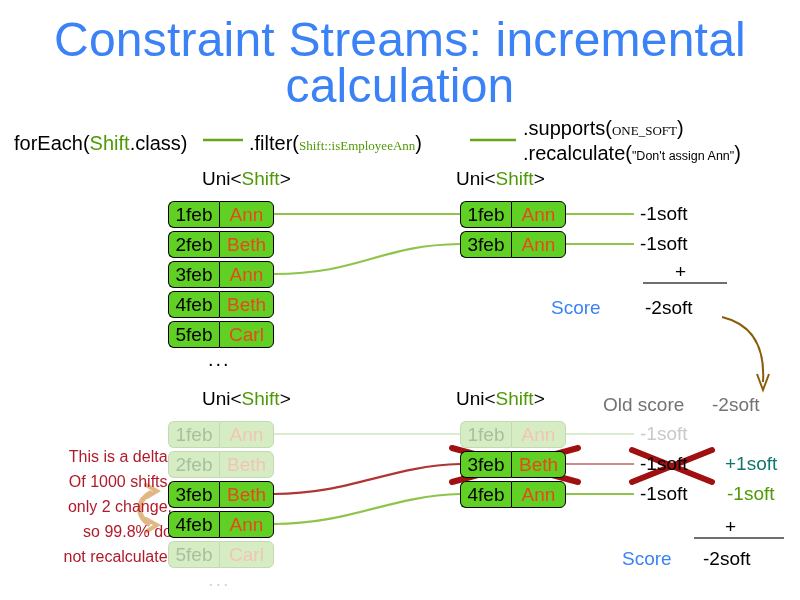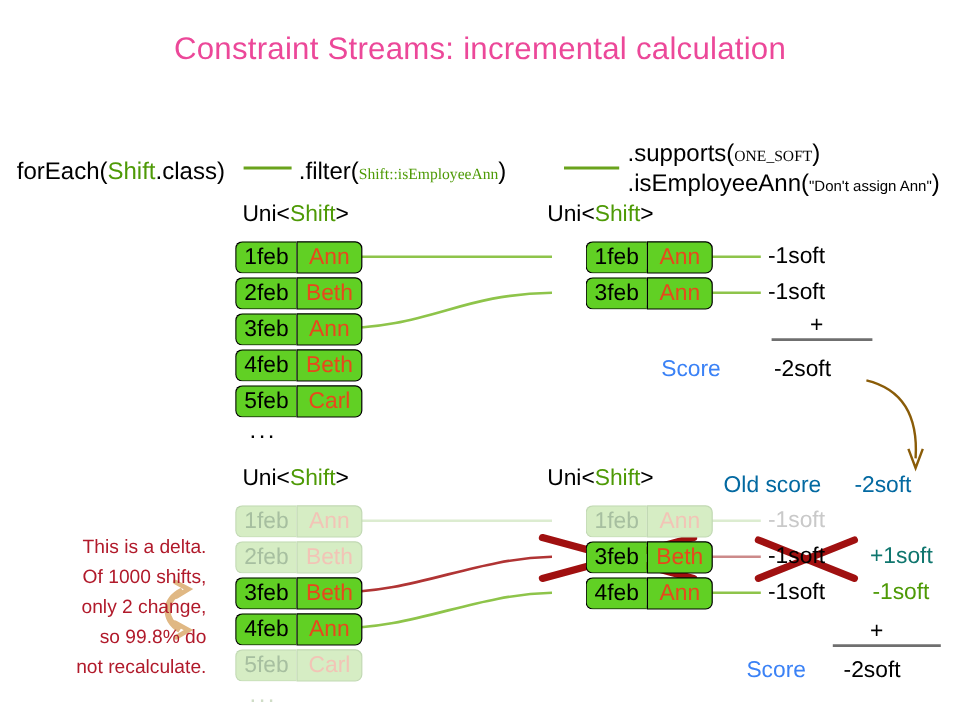--- a/index.html
+++ b/index.html
@@ -7,21 +7,21 @@
     width:800px;height:600px;background:#ffffff;overflow:hidden;
     font-family:"Liberation Sans",sans-serif;color:#000;
     position:relative;
   }
   #canvas{position:absolute;inset:0;width:800px;height:600px;}
   svg.lines{position:absolute;left:0;top:0;width:800px;height:600px;pointer-events:none;}
 
   
   .title{
     position:absolute;left:0;top:17px;width:800px;text-align:center;
-    font-size:26px;line-height:46px;letter-spacing:.2px;color:#ec4899;
+    font-size:48px;line-height:46px;letter-spacing:.2px;color:#3b82f6;
   }
   .subtitle{
     position:absolute;left:0;top:66px;width:800px;text-align:center;
     font-size:14.5px;line-height:20px;color:#1a1a1a;
   }
 
   
   .api{position:absolute;font-size:20px;line-height:24px;white-space:nowrap;color:#000;}
   .api .g{color:#4e9a06;}
   .api .sm{font-size:13px;font-family:Liberation Serif, serif;}
@@ -31,21 +31,21 @@
   .penal{left:523px;top:116px;}
   .asconst{left:523px;top:141px;}
 
   .unilabel{
     position:absolute;font-size:19px;line-height:22px;white-space:nowrap;color:#000;
   }
   .unilabel .g{color:#4e9a06;}
 
   
   .shift{
-    position:absolute;display:flex;height:27px;width:122px;margin-left:28px;
+    position:absolute;display:flex;height:27px;width:122px;
   }
   .shift .cell{
     box-sizing:border-box;height:27px;display:flex;align-items:center;
     justify-content:center;font-size:19px;line-height:19px;
     border:1.6px solid #000;border-radius:6px;background:#61d024;
   }
   .shift .date{width:51px;color:#000;border-top-right-radius:0;border-bottom-right-radius:0;border-right:none;}
   .shift .name{width:55px;color:#e8481c;border-top-left-radius:0;border-bottom-left-radius:0;}
 
   
@@ -56,21 +56,21 @@
   .ellipsis{
     position:absolute;font-size:20px;line-height:20px;color:#000;letter-spacing:2px;
   }
   .ellipsis.faded{color:#cfdcc6;}
 
   
   .soft{position:absolute;font-size:19px;line-height:22px;white-space:nowrap;color:#000;}
   .soft.faded{color:#c9c9c9;}
   .soft.red{color:#0f766e;}
   .soft.green{color:#4e9a06;}
-  .soft.brown{color:#0369a1;}
+  .soft.brown{color:#737373;}
 
   .scoreword{position:absolute;font-size:19px;line-height:22px;color:#3b82f6;}
   .plus{position:absolute;font-size:19px;line-height:20px;color:#000;}
 
   
   .deltanote{
     position:absolute;left:4px;top:444px;width:168px;text-align:right;
     font-size:16px;line-height:25px;color:#b11a2b;
   }
   .deltanote div{white-space:nowrap;}
@@ -126,21 +126,21 @@
   </svg>
 
   <div class="title">Constraint Streams: incremental calculation</div>
 
   <div class="api foreach"><span>forEach(</span><span class="g">Shift</span><span>.class)</span></div>
 
   <div class="api filterc"><span>.filter(</span><span class="g sm">Shift</span><span class="g sm">::isEmployeeAnn</span><span>)</span></div>
 
   <div class="api penal"><span>.supports(</span><span class="sm">ONE_SOFT</span><span>)</span></div>
 
-  <div class="api asconst"><span>.isEmployeeAnn(</span><span class="sm2">"Don't assign Ann"</span><span>)</span></div>
+  <div class="api asconst"><span>.recalculate(</span><span class="sm2">"Don't assign Ann"</span><span>)</span></div>
 
   <div class="unilabel" style="left:202px;top:168px;"><span>Uni&lt;</span><span class="g">Shift</span><span>&gt;</span></div>
 
   <div class="unilabel" style="left:456px;top:168px;"><span>Uni&lt;</span><span class="g">Shift</span><span>&gt;</span></div>
 
   <div class="unilabel" style="left:202px;top:388px;"><span>Uni&lt;</span><span class="g">Shift</span><span>&gt;</span></div>
 
   <div class="unilabel" style="left:456px;top:388px;"><span>Uni&lt;</span><span class="g">Shift</span><span>&gt;</span></div>
 
   <div class="shift" style="left:168px;top:201px;">

